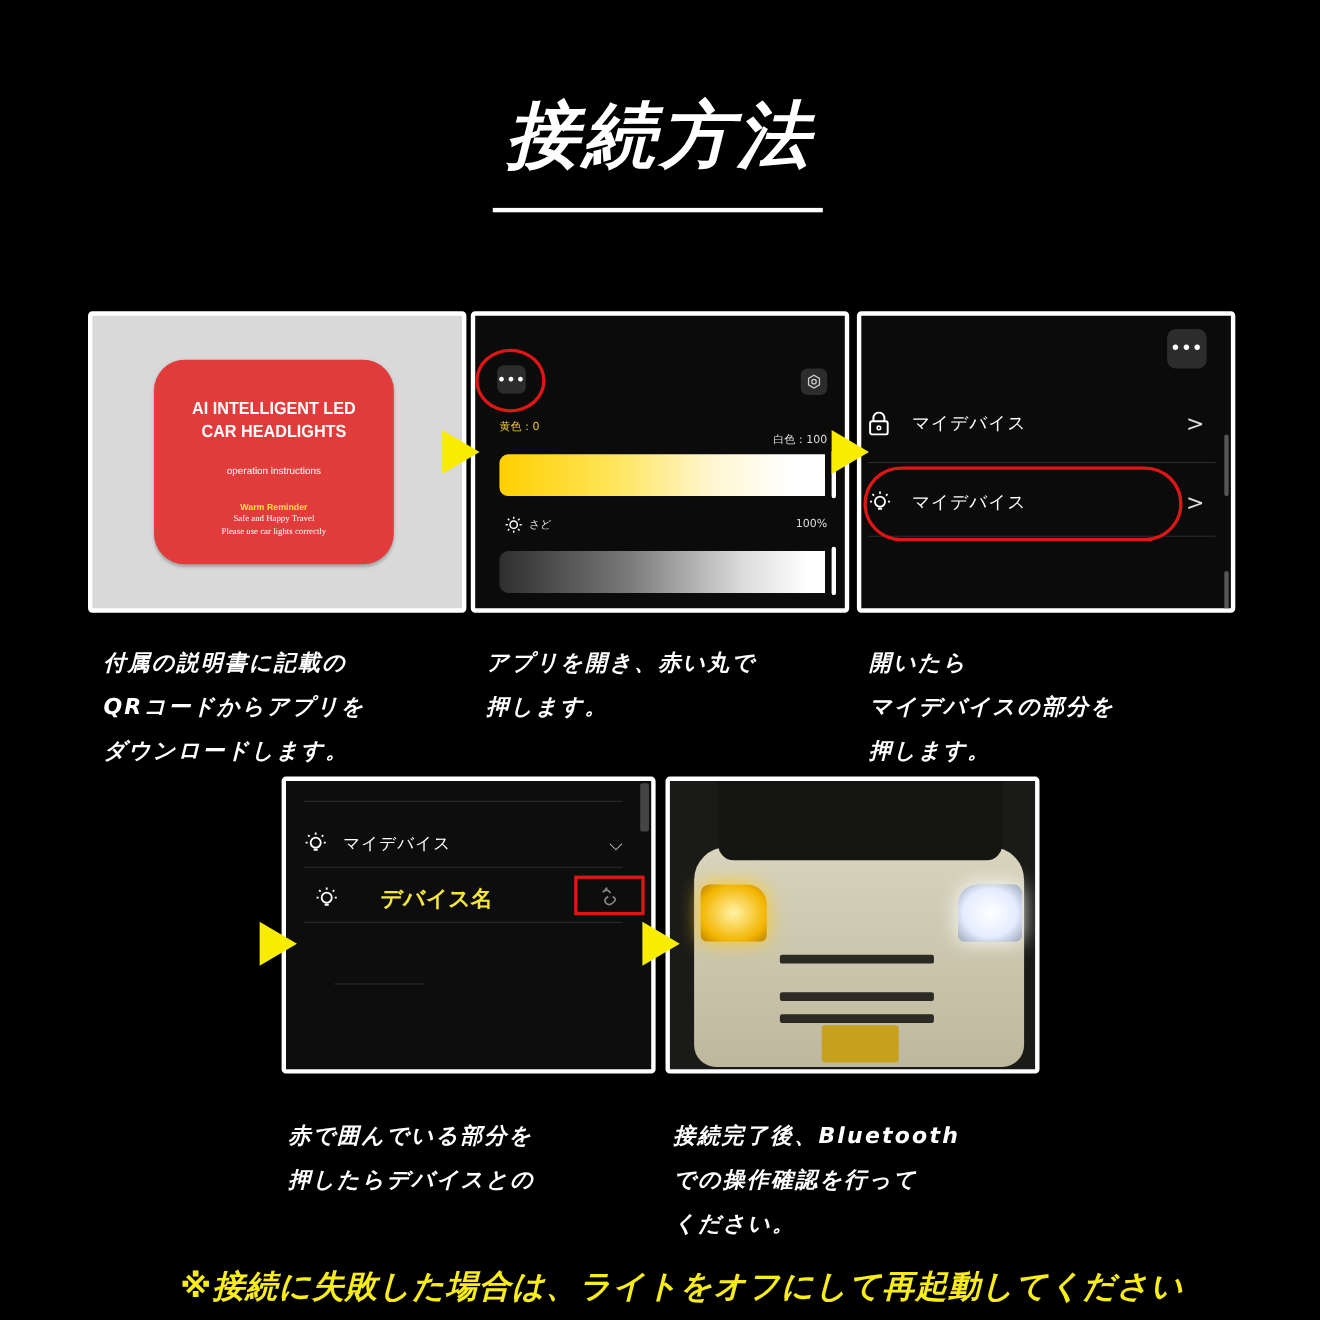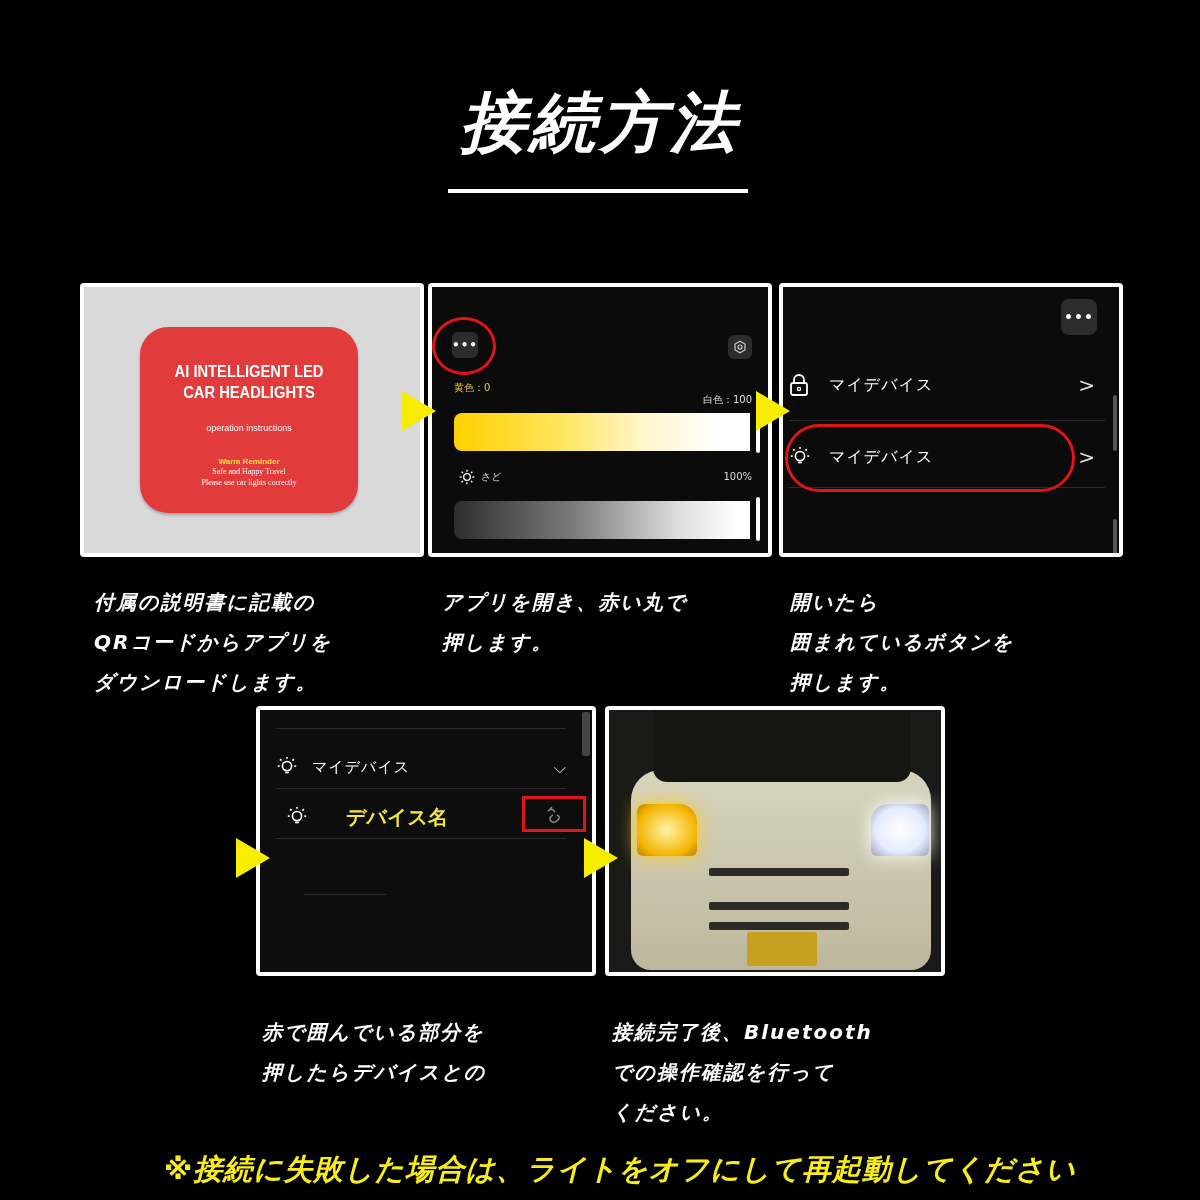--- a/index.html
+++ b/index.html
@@ -231,21 +231,21 @@
   <div>付属の説明書に記載の</div>
   <div>QRコードからアプリを</div>
   <div>ダウンロードします。</div>
 </div>
 <div class="caption" style="left:442px;top:562px;">
   <div>アプリを開き、赤い丸で</div>
   <div>押します。</div>
 </div>
 <div class="caption" style="left:790px;top:562px;">
   <div>開いたら</div>
-  <div>囲まれているボタンを</div>
+  <div>マイデバイスの部分を</div>
   <div>押します。</div>
 </div>
 <div class="caption" style="left:262px;top:992px;">
   <div>赤で囲んでいる部分を</div>
   <div>押したらデバイスとの</div>
 </div>
 <div class="caption" style="left:612px;top:992px;">
   <div>接続完了後、Bluetooth</div>
   <div>での操作確認を行って</div>
   <div>ください。</div>

